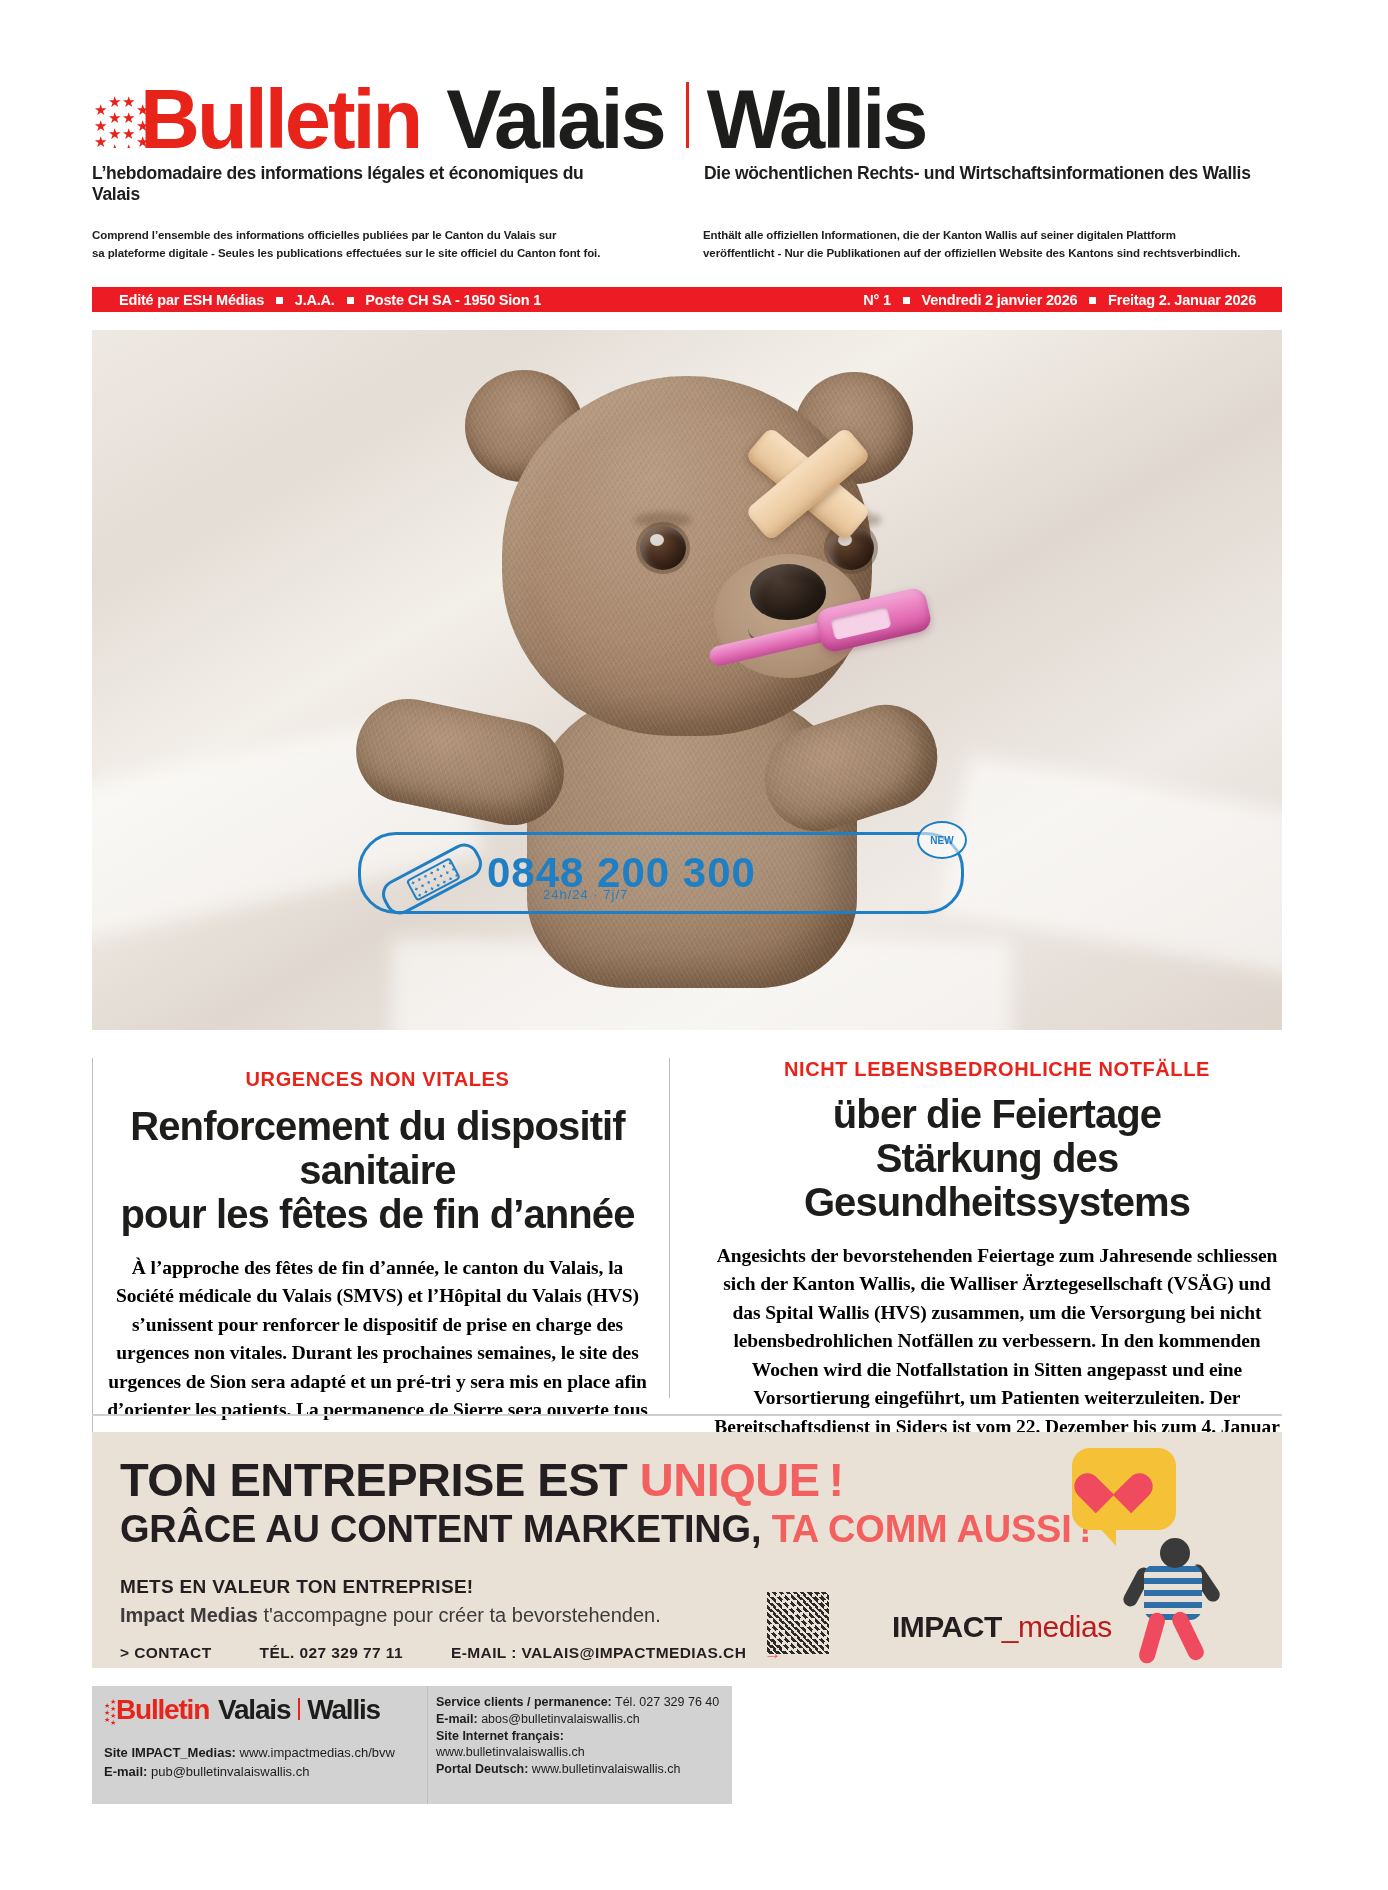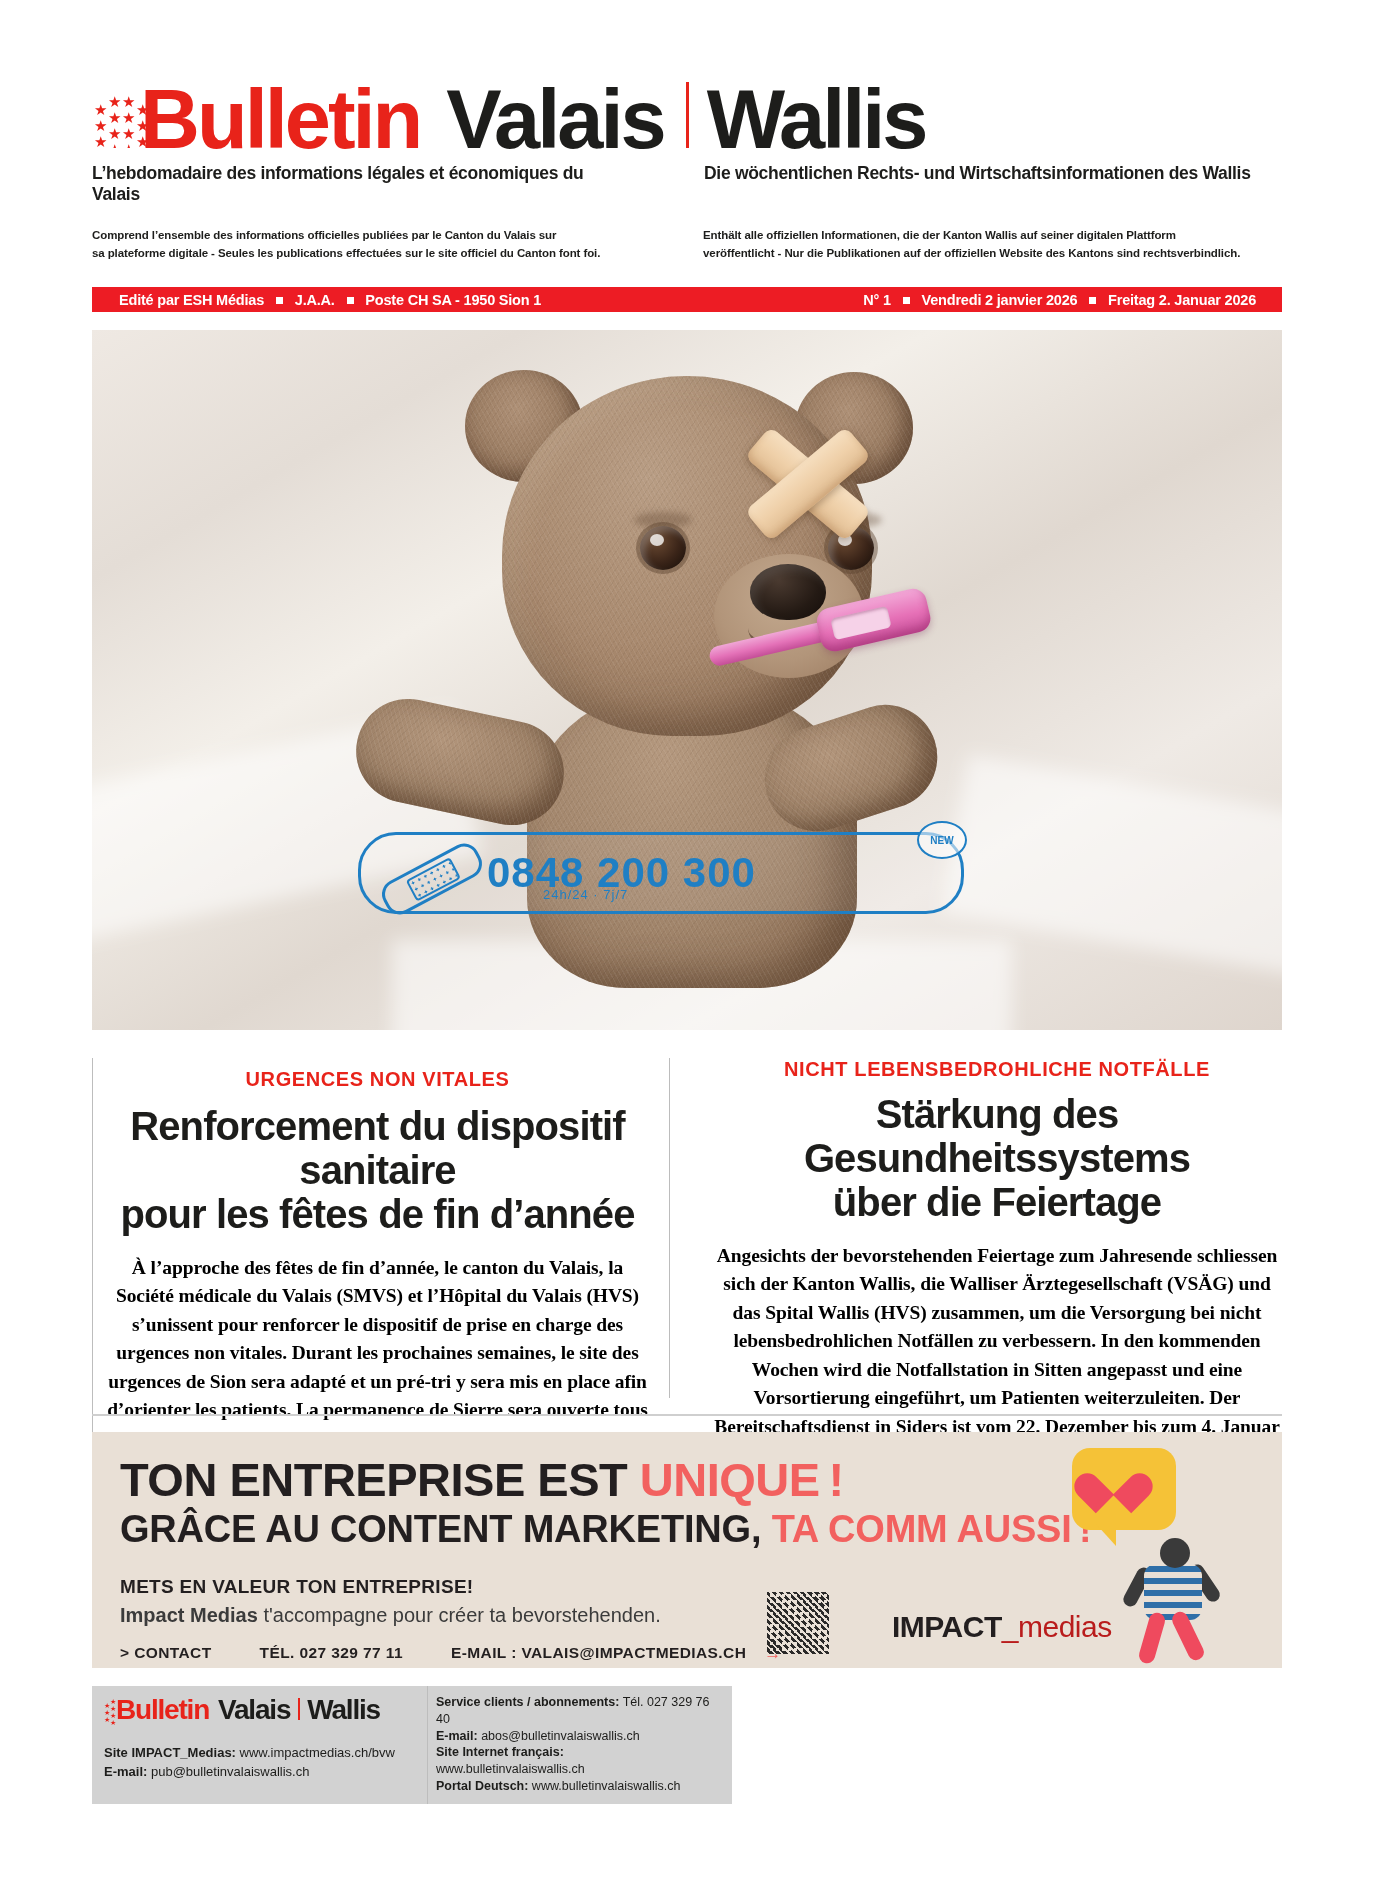--- a/index.html
+++ b/index.html
@@ -384,22 +384,22 @@
       <div class="headline">
         <div>Renforcement du dispositif sanitaire</div>
         <div>pour les fêtes de fin d’année</div>
       </div>
       <div class="lede"><span>À l’approche des fêtes de fin d’année, le canton du Valais, la Société médicale du Valais (SMVS) et l’Hôpital du Valais (HVS) s’unissent pour renforcer le dispositif de prise en charge des urgences non vitales. Durant les prochaines semaines, le site des urgences de Sion sera adapté et un pré-tri y sera mis en place afin d’orienter les patients. La permanence de Sierre sera ouverte tous les jours de 09h00 à 20h00 du 22 décembre au 4 janvier pour la prise en charge des urgences non vitales dès l’âge de 16 ans.</span><span class="endsq"></span></div>
     </div>
 
     <div class="col de">
       <div class="kicker">NICHT LEBENSBEDROHLICHE NOTFÄLLE</div>
       <div class="headline">
+        <div>über die Feiertage</div>
         <div>Stärkung des Gesundheitssystems</div>
-        <div>über die Feiertage</div>
       </div>
       <div class="lede"><span>Angesichts der bevorstehenden Feiertage zum Jahresende schliessen sich der Kanton Wallis, die Walliser Ärztegesellschaft (VSÄG) und das Spital Wallis (HVS) zusammen, um die Versorgung bei nicht lebensbedrohlichen Notfällen zu verbessern. In den kommenden Wochen wird die Notfallstation in Sitten angepasst und eine Vorsortierung eingeführt, um Patienten weiterzuleiten. Der Bereitschaftsdienst in Siders ist vom 22. Dezember bis zum 4. Januar täglich von 9.00 bis 20.00 Uhr geöffnet und behandelt nicht lebensbedrohliche Notfälle ab einem Alter von 16 Jahren.</span><span class="endsq"></span></div>
     </div>
 
   </div>
 
   <div class="ad-sep"></div>
   <div class="ad">
     <h1><span>TON ENTREPRISE EST </span><em>UNIQUE !</em></h1>
     <h2><span>GRÂCE AU CONTENT MARKETING, </span><em>TA COMM AUSSI !</em></h2>
@@ -445,21 +445,21 @@
         <div class="fl-v">Valais</div>
         <div class="fl-sep"></div>
         <div class="fl-w">Wallis</div>
       </div>
       <div class="fl-lines">
         <div><b>Site IMPACT_Medias:</b><span> www.impactmedias.ch/bvw</span></div>
         <div><b>E-mail:</b><span> pub@bulletinvalaiswallis.ch</span></div>
       </div>
     </div>
     <div class="fr">
-      <div><b>Service clients / abonnements:</b><span> Tél. 027 329 76 40</span></div>
+      <div><b>Service clients / permanence:</b><span> Tél. 027 329 76 40</span></div>
       <div><b>E-mail:</b><span> abos@bulletinvalaiswallis.ch</span></div>
       <div><b>Site Internet français:</b></div>
       <div>www.bulletinvalaiswallis.ch</div>
       <div><b>Portal Deutsch:</b><span> www.bulletinvalaiswallis.ch</span></div>
     </div>
   </div>
 
 </div>
 
 </body></html>

